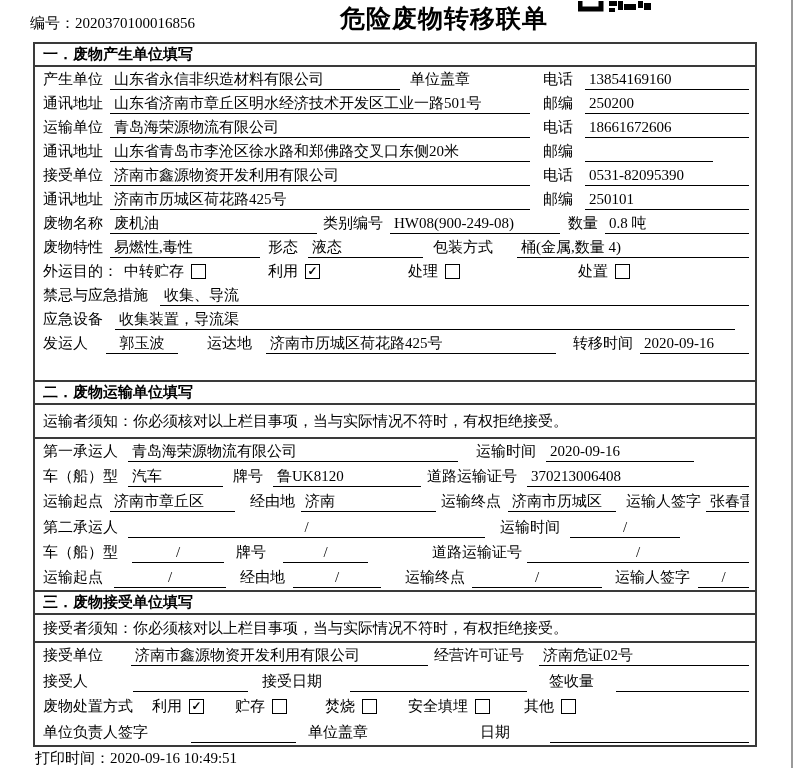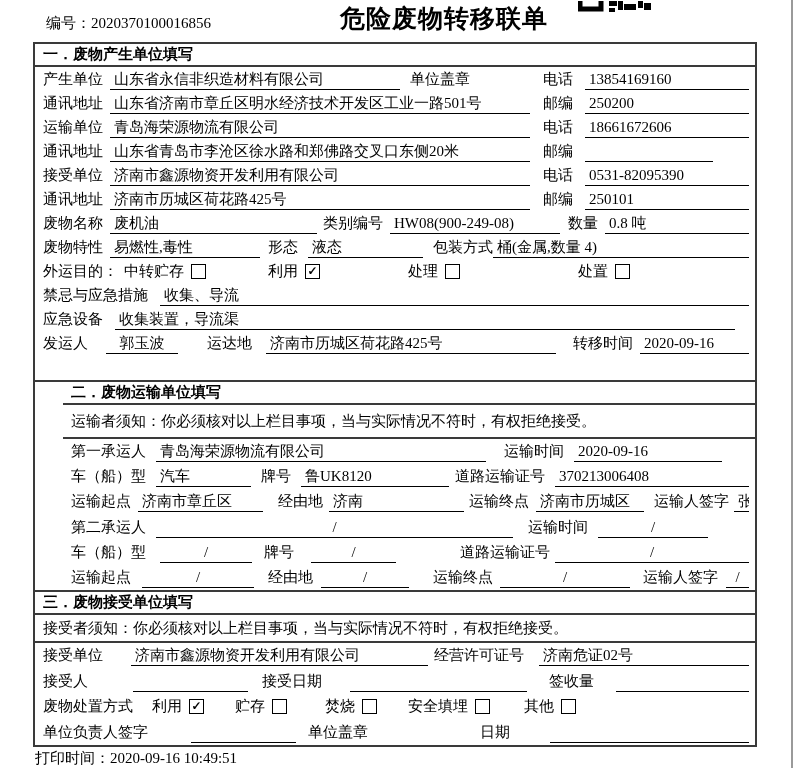--- a/index.html
+++ b/index.html
@@ -1,31 +1,31 @@
 <!DOCTYPE html>
 <html><head>
 <meta charset="utf-8">
 <style>
   html,body{margin:0;padding:0;background:#fff;}
   .page{position:relative;width:796px;height:768px;background:#fff;color:#000;
         font-family:"Liberation Serif","DejaVu Serif",serif;font-size:15px;overflow:hidden;}
   .edge-line{position:absolute;left:791px;top:0;width:2px;height:768px;background:#9a9a9a;}
   .qr{position:absolute;left:578px;top:0;width:73px;height:12px;}
-  .serial{position:absolute;left:46px;top:14px;white-space:nowrap;font-family:Liberation Serif, serif;}
+  .serial{position:absolute;left:30px;top:14px;white-space:nowrap;font-family:Liberation Serif, serif;}
   .doc-title{position:absolute;left:340px;top:2px;font-size:25px;font-weight:bold;letter-spacing:1px;white-space:nowrap;}
   .form{position:absolute;left:33px;top:42px;width:724px;}
   .sec{border:2px solid #3a3a3a;box-sizing:border-box;background:#fff;}
   .sec + .sec{margin-top:-2px;}
   .sec-h{height:23px;box-sizing:border-box;border-bottom:2px solid #3a3a3a;
          display:flex;align-items:center;padding-left:8px;font-weight:bold;font-size:15px;}
   .note{box-sizing:border-box;border-bottom:2px solid #3a3a3a;display:flex;align-items:center;padding-left:8px;}
   .row{display:flex;align-items:center;padding:0 6px 0 8px;box-sizing:border-box;}
   .s1{height:340px;}
   .s1 .row{height:24.07px;}
-  .s2{height:212px;padding-left:28px;}
+  .s2{height:212px;}
   .s2 .note{height:34px;}
   .s2 .row{height:25.2px;}
   .s3{height:157px;}
   .s3 .note{height:28px;}
   .s3 .row{height:25.5px;}
   .lbl{white-space:nowrap;flex:none;}
   .mr{margin-right:7px;text-align:center;}
   .u{border-bottom:1px solid #000;height:21px;line-height:21px;padding:0 4px;
      white-space:nowrap;flex:none;box-sizing:border-box;overflow:hidden;}
   .grow{flex:1 1 auto;}
@@ -130,21 +130,21 @@
         <span class="u" style="width:170px">HW08(900-249-08)</span>
         <span class="lbl" style="margin-left:8px;margin-right:7px">数量</span>
         <span class="u grow">0.8 吨</span>
       </div>
 
       <div class="row">
         <span class="lbl mr">废物特性</span>
         <span class="u" style="width:150px">易燃性,毒性</span>
         <span class="lbl" style="margin-left:8px;margin-right:10px">形态</span>
         <span class="u" style="width:115px">液态</span>
-        <span class="lbl" style="margin-left:10px;margin-right:0">包装方式</span>
+        <span class="lbl" style="margin-left:10px;margin-right:24px">包装方式</span>
         <span class="u grow">桶(金属,数量 4)</span>
       </div>
 
       <div class="row">
         <span class="lbl">外运目的：</span>
         <span class="opt" style="margin-left:6px">
           <span class="opt-t">中转贮存</span>
           <span class="cb"></span>
         </span>
         <span class="opt" style="margin-left:62px">

